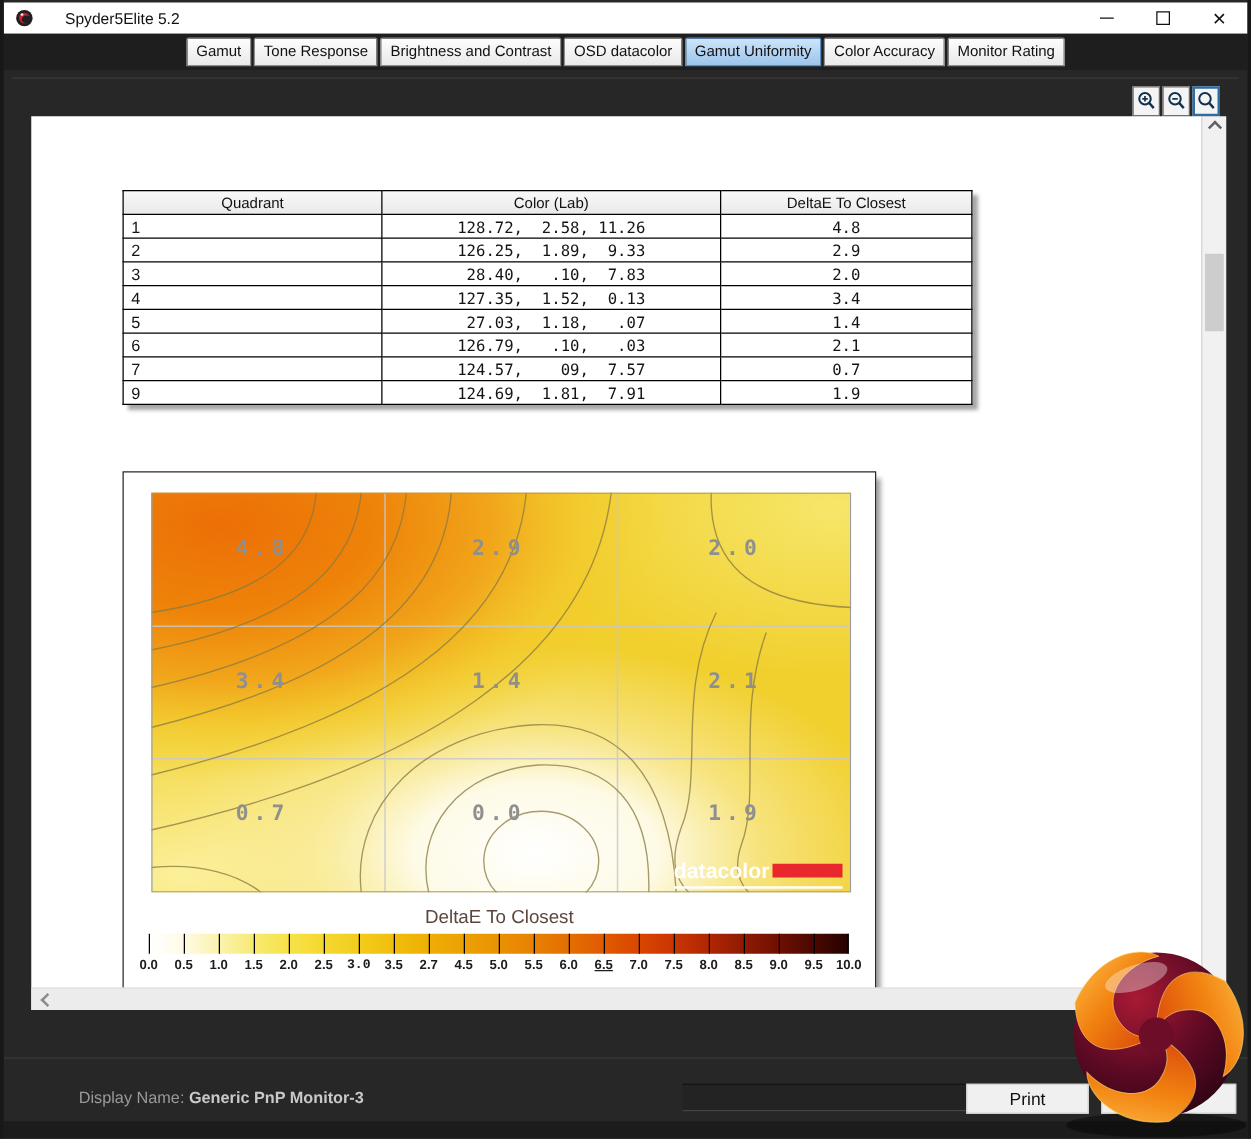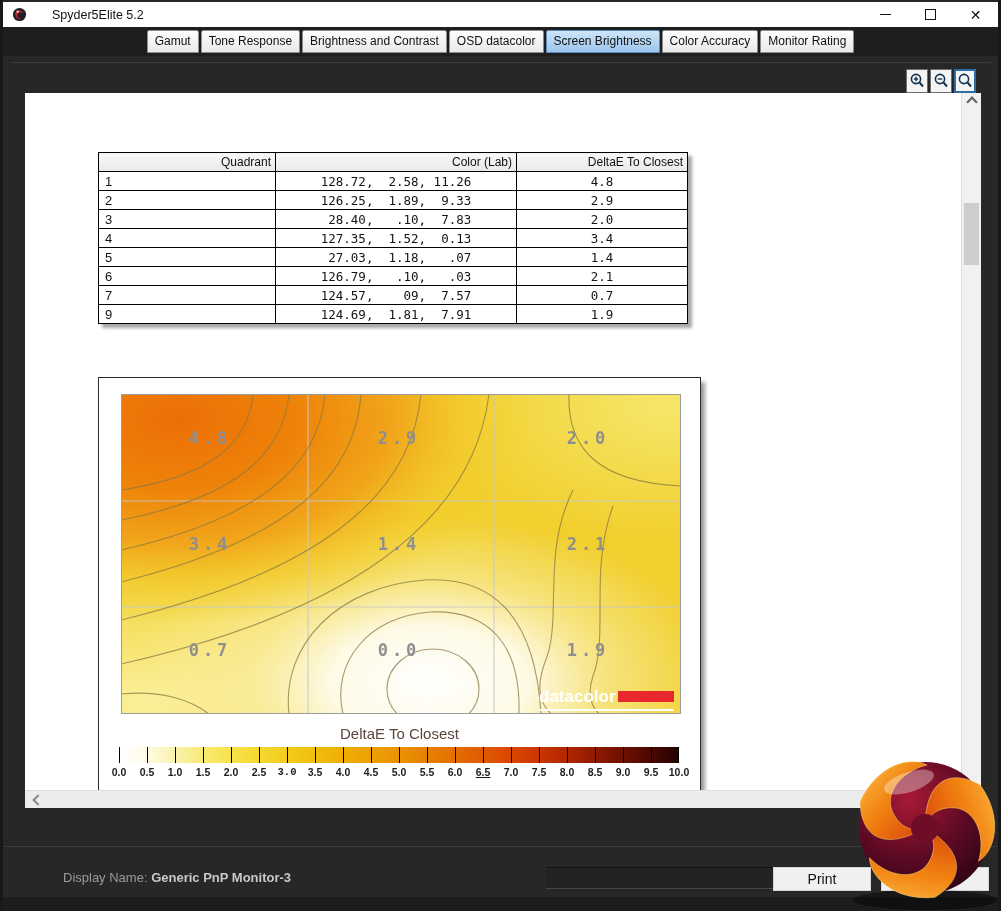--- a/index.html
+++ b/index.html
@@ -24,21 +24,21 @@
   .zoombar{position:absolute;top:69px;right:22px;display:flex;gap:2px;}
   .zbtn{width:22px;height:24px;background:#f4f4f4;border:1px solid #6e6e6e;display:flex;align-items:center;justify-content:center;box-sizing:border-box;}
   .zbtn.focused{border:2px solid #2e6da4;}
   
   .page{position:absolute;left:22px;top:93px;width:936px;height:715px;background:#ffffff;overflow:hidden;}
   .page-heading{position:absolute;left:73px;top:14px;font-size:15px;color:#1f1f1f;}
   
   .uni-table{position:absolute;left:73px;top:59px;border-collapse:collapse;background:#fff;
              box-shadow:4px 4px 3px rgba(0,0,0,.35);}
   .uni-table th{border:1px solid #000;background:linear-gradient(#f8f8f8,#e9e9e9);font-weight:normal;
-                font-size:12px;color:#111;height:18px;padding:0 4px;text-align:right;}
+                font-size:12px;color:#111;height:18px;padding:0 19px;}
   .uni-table td{border:1px solid #000;font-size:13px;color:#141414;height:18px;padding:0 6px;}
   .col-quad{width:168px;} .col-lab{width:232px;} .col-delta{width:162px;}
   td.cell-quad{text-align:left;font-family:"Liberation Sans",sans-serif;}
   td.cell-lab{text-align:center;font-family:"DejaVu Sans Mono",monospace;white-space:pre;font-size:12.5px;}
   td.cell-delta{text-align:center;font-family:"DejaVu Sans Mono",monospace;font-size:12.5px;}
   
   .plot-box{position:absolute;left:73px;top:284px;width:603px;height:418px;background:#fff;border:1px solid #2a2a2a;
             box-sizing:border-box;box-shadow:4px 5px 4px rgba(0,0,0,.4);}
   .contour-wrap{position:absolute;left:22px;top:16px;width:560px;height:320px;}
   .contour-wrap svg{display:block;overflow:hidden;}
@@ -96,21 +96,21 @@
           <span class="glyph-close">✕</span>
         </div>
     </div>
   </div>
 
   <div class="tabbar">
       <span class="tab">Gamut</span>
       <span class="tab">Tone Response</span>
       <span class="tab">Brightness and Contrast</span>
       <span class="tab">OSD datacolor</span>
-      <span class="tab active">Screen Brightness</span>
+      <span class="tab active">Gamut Uniformity</span>
       <span class="tab">Color Accuracy</span>
       <span class="tab">Monitor Rating</span>
     </div>
   <div class="panel-line"></div>
 
   <div class="zoombar">
     <div class="zbtn">
       <svg width="16" height="18" viewBox="0 0 16 18">
         <circle cx="7" cy="7" r="4.6" fill="none" stroke="#13314f" stroke-width="1.6"></circle>
         <line x1="10.4" y1="10.4" x2="14" y2="14.5" stroke="#13314f" stroke-width="2"></line>
@@ -287,21 +287,21 @@
         </div>
       <div class="cb-labels">
           <span class="cb-label" style="left: -15px;">0.0</span>
           <span class="cb-label" style="left: 13px;">0.5</span>
           <span class="cb-label" style="left: 41px;">1.0</span>
           <span class="cb-label" style="left: 69px;">1.5</span>
           <span class="cb-label" style="left: 97px;">2.0</span>
           <span class="cb-label" style="left: 125px;">2.5</span>
           <span class="cb-label" style="left: 153px; font-family: Liberation Mono, monospace;">3.0</span>
           <span class="cb-label" style="left: 181px;">3.5</span>
-          <span class="cb-label" style="left: 209px;">4.0</span>
+          <span class="cb-label" style="left: 209px;">2.7</span>
           <span class="cb-label" style="left: 237px;">4.5</span>
           <span class="cb-label" style="left: 265px;">5.0</span>
           <span class="cb-label" style="left: 293px;">5.5</span>
           <span class="cb-label" style="left: 321px;">6.0</span>
           <span class="cb-label" style="left: 349px; text-decoration: underline;">6.5</span>
           <span class="cb-label" style="left: 377px;">7.0</span>
           <span class="cb-label" style="left: 405px;">7.5</span>
           <span class="cb-label" style="left: 433px;">8.0</span>
           <span class="cb-label" style="left: 461px;">8.5</span>
           <span class="cb-label" style="left: 489px;">9.0</span>

